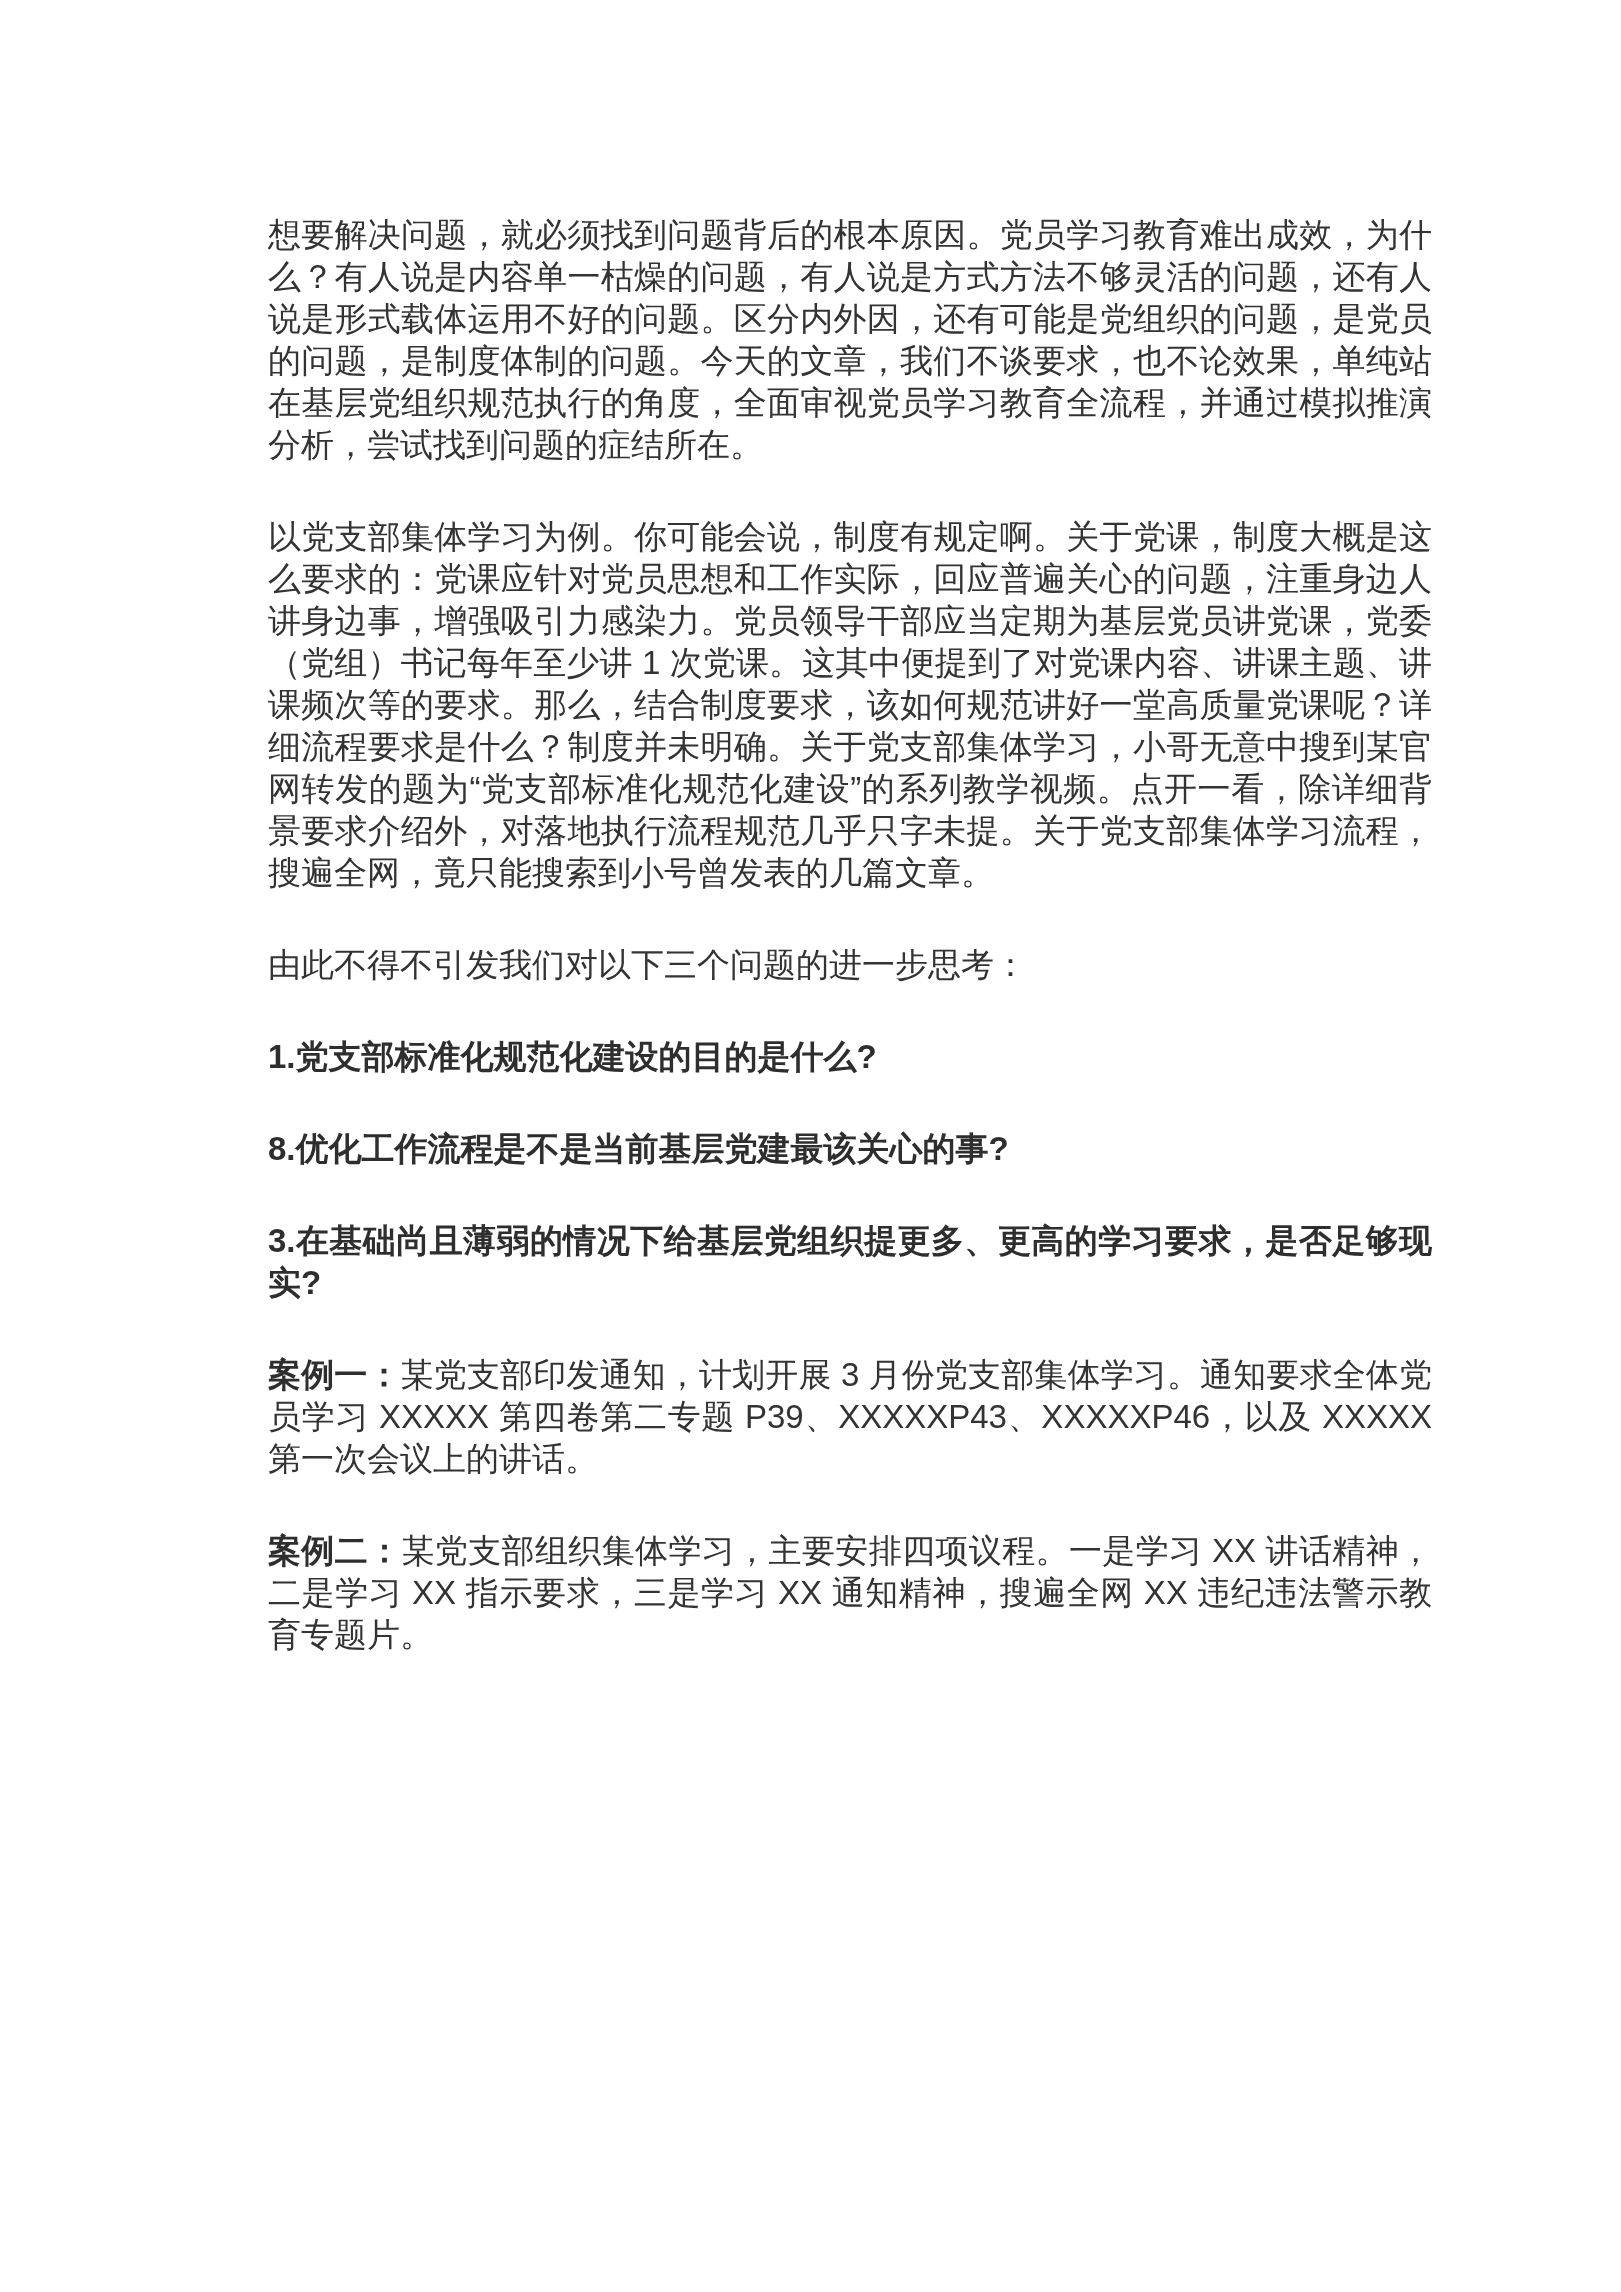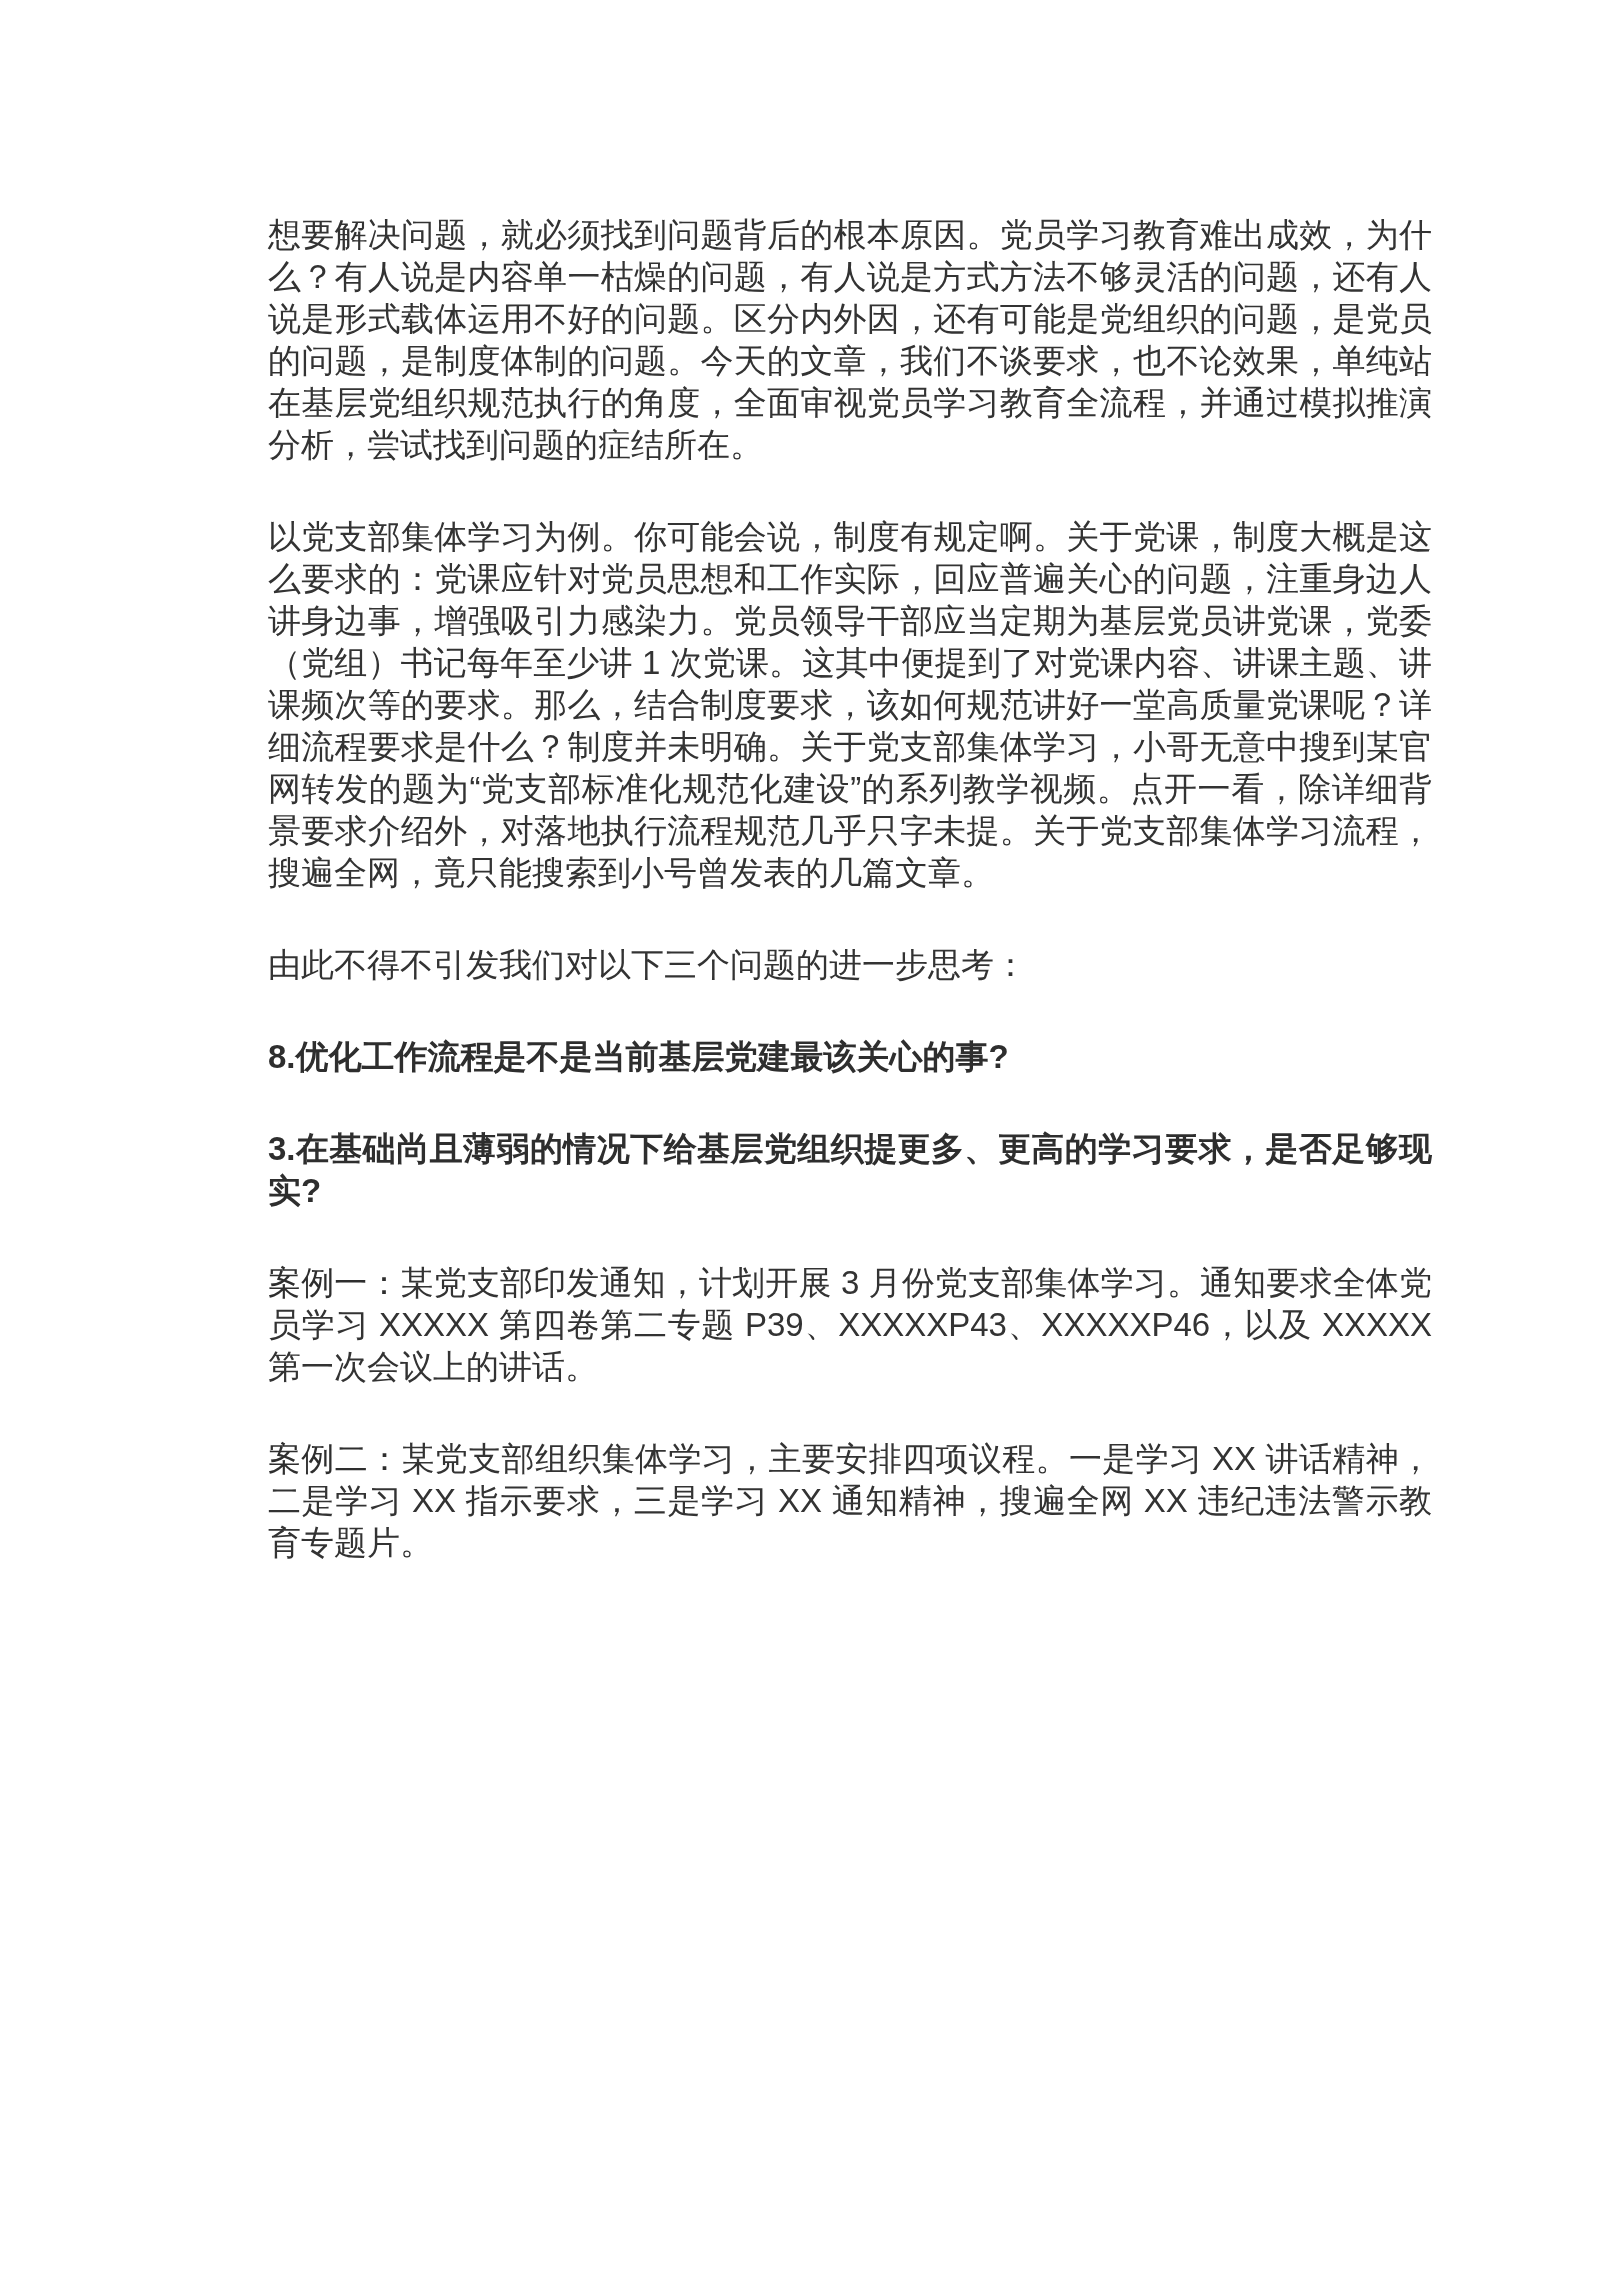--- a/index.html
+++ b/index.html
@@ -31,36 +31,37 @@
     padding: 0;
   }
   .content p:last-child {
     margin-bottom: 0;
   }
   .content p.heading {
     font-weight: bold;
     color: #2e2e2e;
   }
   .content .case-label {
-    font-weight: normal;
+    font-weight: bold;
     color: #2e2e2e;
   }
 </style>
 </head>
 <body>
 
 <div class="page">
   <div class="content">
 
     <p>想要解决问题，就必须找到问题背后的根本原因。党员学习教育难出成效，为什么？有人说是内容单一枯燥的问题，有人说是方式方法不够灵活的问题，还有人说是形式载体运用不好的问题。区分内外因，还有可能是党组织的问题，是党员的问题，是制度体制的问题。今天的文章，我们不谈要求，也不论效果，单纯站在基层党组织规范执行的角度，全面审视党员学习教育全流程，并通过模拟推演分析，尝试找到问题的症结所在。</p>
 
     <p>以党支部集体学习为例。你可能会说，制度有规定啊。关于党课，制度大概是这么要求的：党课应针对党员思想和工作实际，回应普遍关心的问题，注重身边人讲身边事，增强吸引力感染力。党员领导干部应当定期为基层党员讲党课，党委（党组）书记每年至少讲 1 次党课。这其中便提到了对党课内容、讲课主题、讲课频次等的要求。那么，结合制度要求，该如何规范讲好一堂高质量党课呢？详细流程要求是什么？制度并未明确。关于党支部集体学习，小哥无意中搜到某官网转发的题为“党支部标准化规范化建设”的系列教学视频。点开一看，除详细背景要求介绍外，对落地执行流程规范几乎只字未提。关于党支部集体学习流程，搜遍全网，竟只能搜索到小号曾发表的几篇文章。</p>
 
     <p>由此不得不引发我们对以下三个问题的进一步思考：</p>
 
+    <p class="heading">1.党支部标准化规范化建设的目的是什么?</p>
 
     <p class="heading">8.优化工作流程是不是当前基层党建最该关心的事?</p>
 
     <p class="heading">3.在基础尚且薄弱的情况下给基层党组织提更多、更高的学习要求，是否足够现实?</p>
 
 
     <p>
       <span class="case-label">案例一：</span><span>某党支部印发通知，计划开展 3 月份党支部集体学习。通知要求全体党员学习 XXXXX 第四卷第二专题 P39、XXXXXP43、XXXXXP46，以及 XXXXX 第一次会议上的讲话。</span>
     </p>
 

